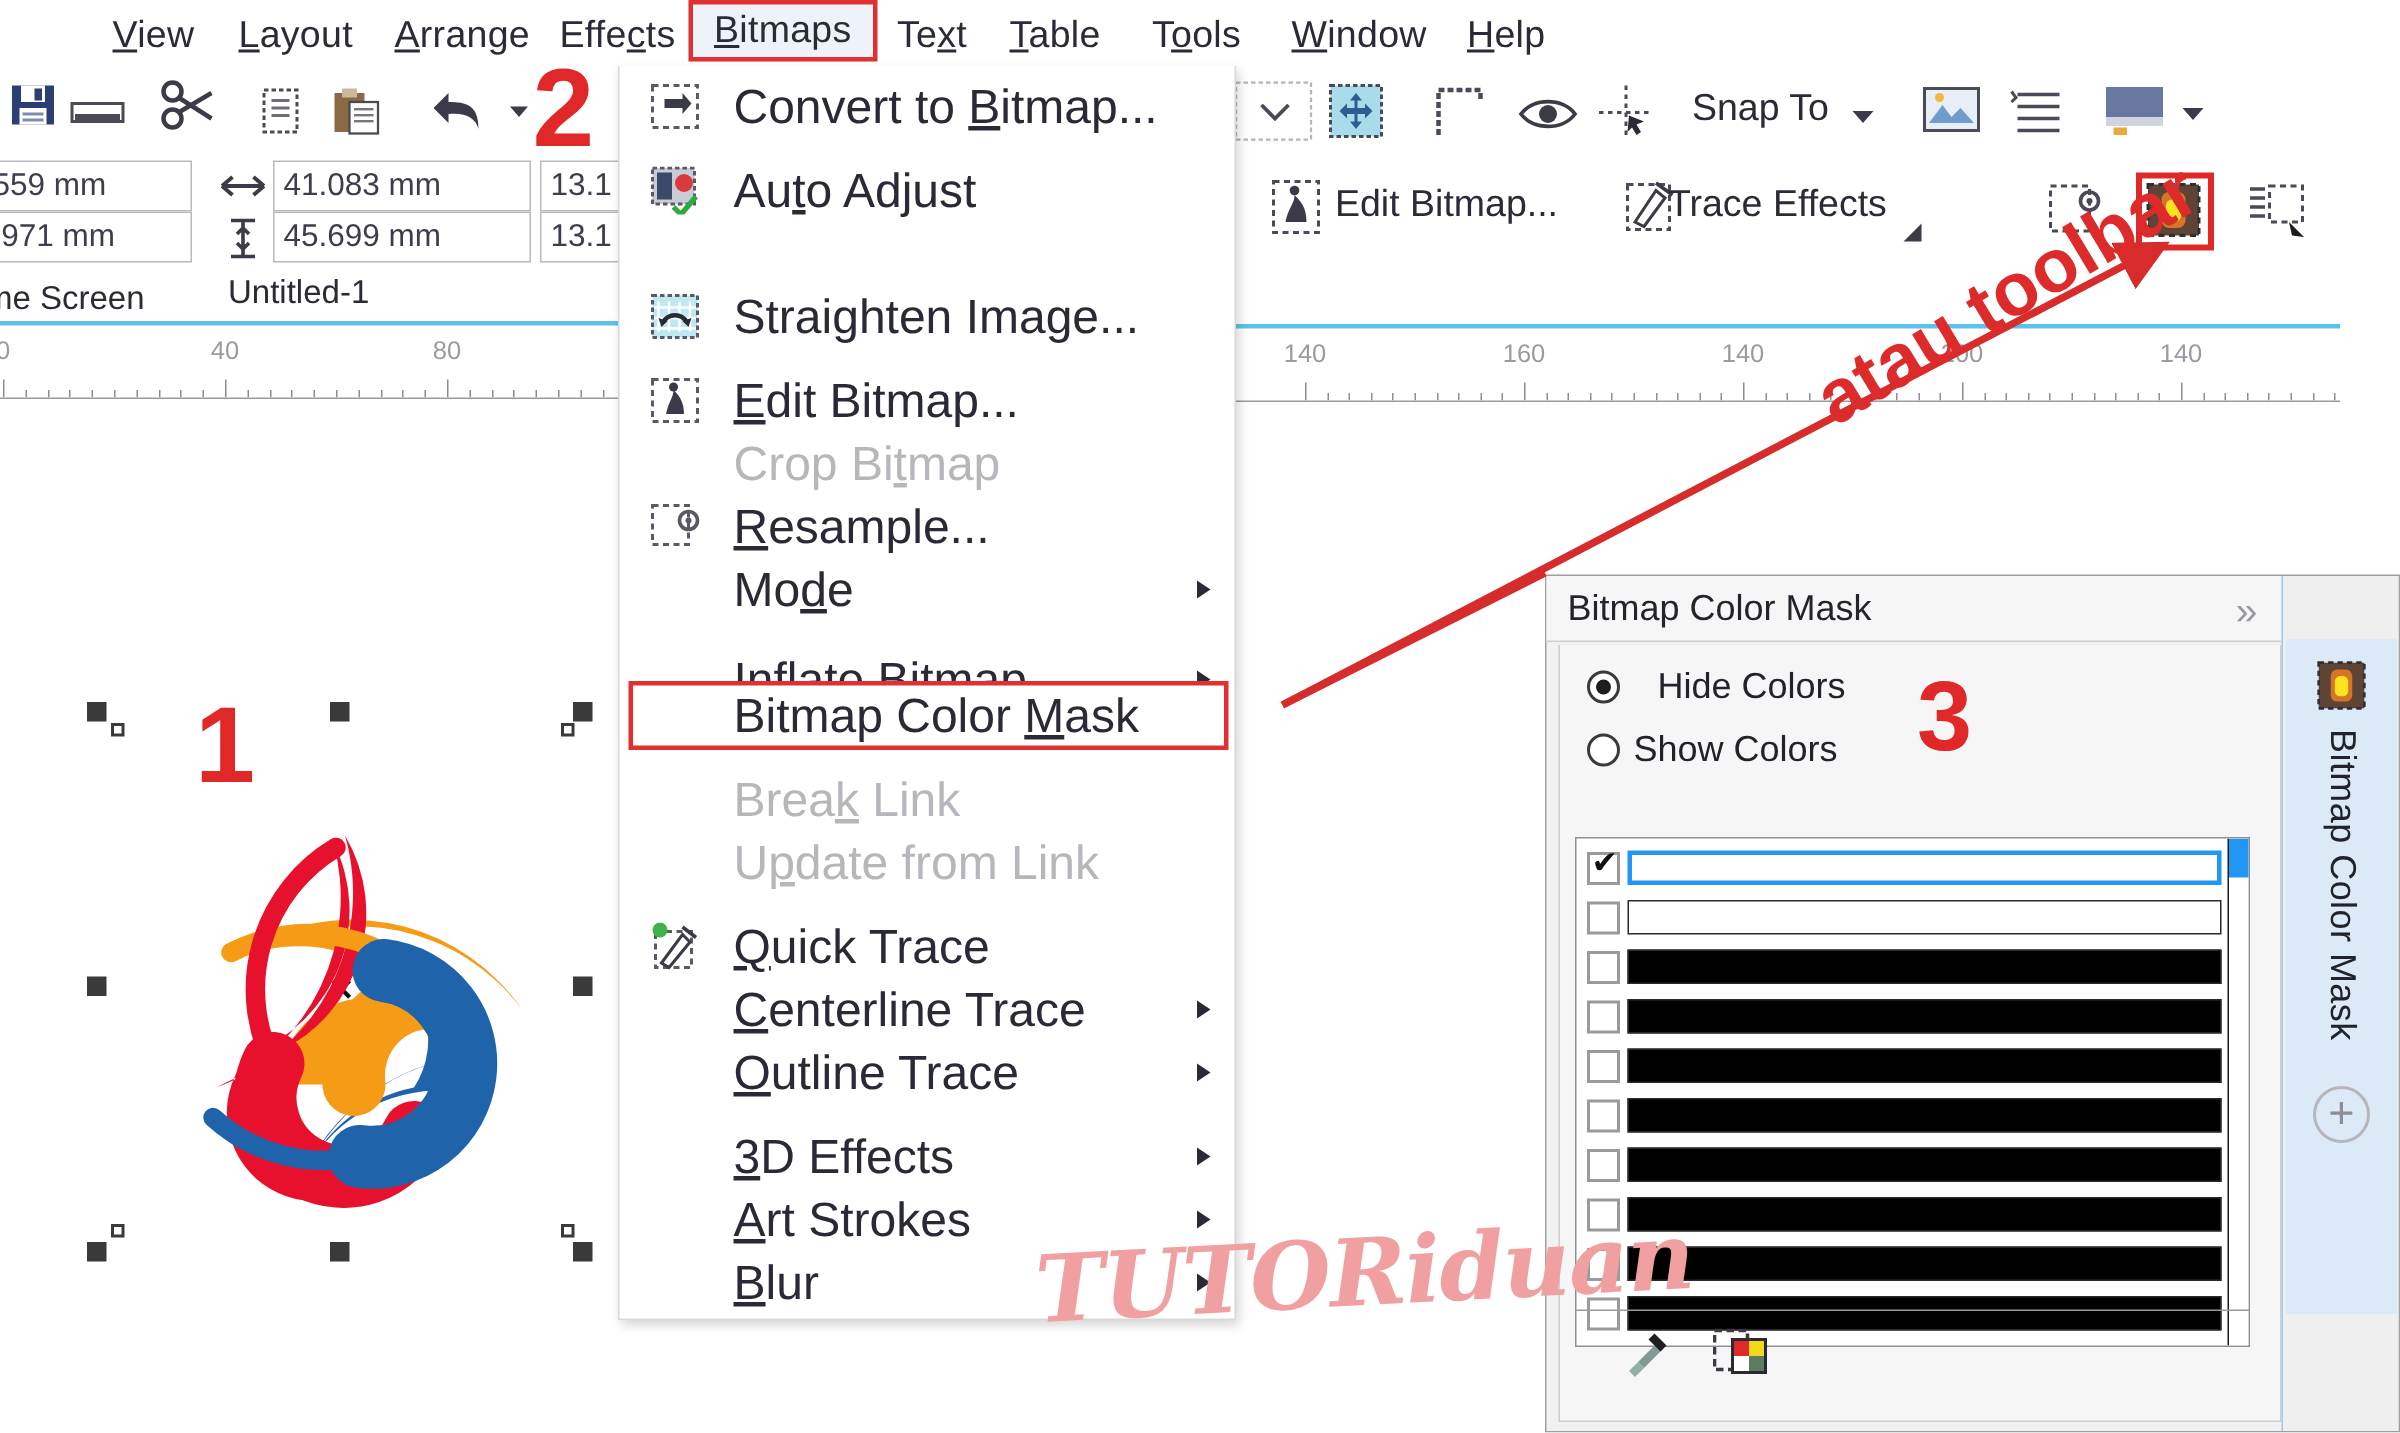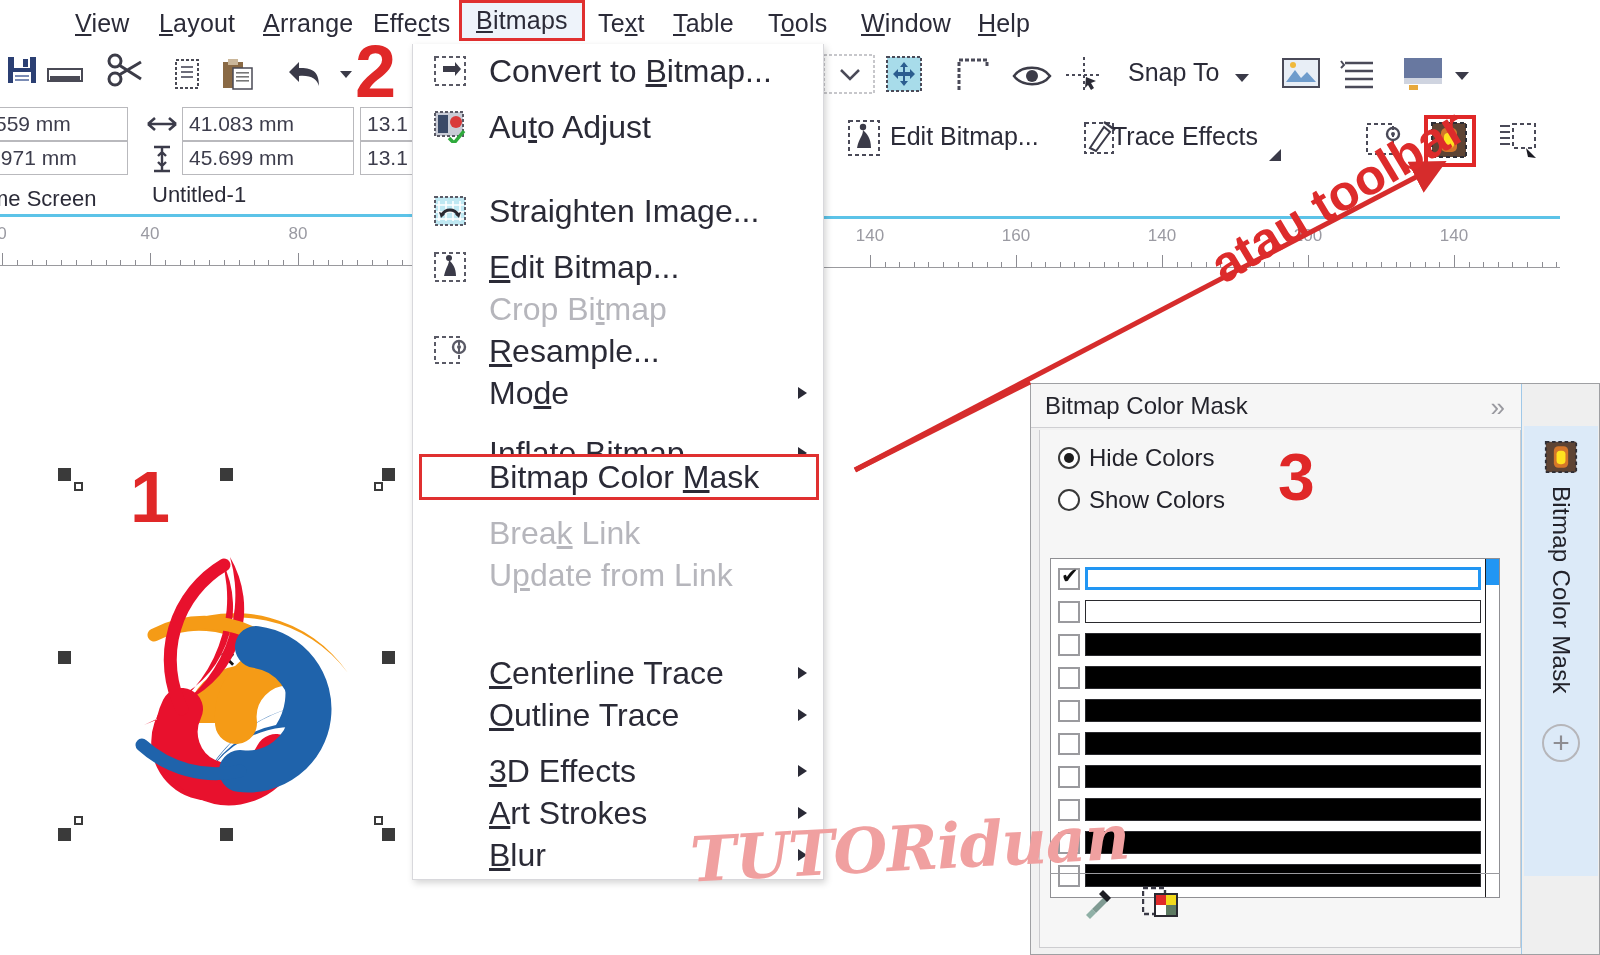--- a/index.html
+++ b/index.html
@@ -650,20 +650,29 @@
       <span>Bitmap Color <span class="u">M</span>ask</span>
     </div>
     <div class="misep" style="position: absolute; left: 0px; top: 454px; width: 100%;"></div>
     <div class="mi disabled" style="position: absolute; left: 0px; top: 510px; width: 100%;">
       <span>U<span class="u">p</span>date from Link</span>
     </div>
     <div class="mi disabled" style="position: absolute; left: 0px; top: 468px; width: 100%;">
       <span>Brea<span class="u">k</span> Link</span>
     </div>
     <div class="misep" style="position: absolute; left: 0px; top: 552px; width: 100%;"></div>
+    <div class="mi" style="position: absolute; left: 0px; top: 566px; width: 100%;">
+      <span class="mi-ico"><svg width="34" height="32" viewBox="0 0 34 32">
+          <rect x="4" y="6" width="24" height="24" fill="none" stroke="#5a5a66" stroke-width="2" stroke-dasharray="4 3"></rect>
+          <path d="M8 27 L22 8 L27 13 L13 30 Z" fill="#ffffff" stroke="#3a3a48" stroke-width="2"></path>
+          <path d="M22 3 L31 10" stroke="#3a3a48" stroke-width="2.4"></path>
+          <circle cx="7" cy="5" r="5" fill="#3fb24a"></circle>
+        </svg></span>
+      <span><span class="u">Q</span>uick Trace</span>
+    </div>
     <div class="mi" style="position: absolute; left: 0px; top: 608px; width: 100%;">
       <span><span class="u">C</span>enterline Trace</span>
       <span class="arrow"></span>
     </div>
     <div class="mi" style="position: absolute; left: 0px; top: 650px; width: 100%;">
       <span><span class="u">O</span>utline Trace</span>
       <span class="arrow"></span>
     </div>
     <div class="misep" style="position: absolute; left: 0px; top: 692px; width: 100%;"></div>
     <div class="mi" style="position: absolute; left: 0px; top: 706px; width: 100%;">
@@ -681,21 +690,21 @@
   </div>
 
 <div id="docker">
   <div id="docker-title">
     <span>Bitmap Color Mask</span>
   </div>
   <div class="dk-ctrl" style="right:94px;">»</div>
   <div class="dk-ctrl" style="right:50px;">✕</div>
 
   <div id="docker-body">
-    <div class="radio-row" style="left:18px;top:14px;">
+    <div class="radio-row" style="left:18px;top:14px;gap:16px;">
       <span class="radio checked"></span>
       <span>Hide Colors</span>
     </div>
     <div class="radio-row" style="left:18px;top:56px;">
       <span class="radio"></span>
       <span>Show Colors</span>
     </div>
 
     <div class="stepnum" style="left:238px;top:14px;font-size:66px;">3</div>
 

